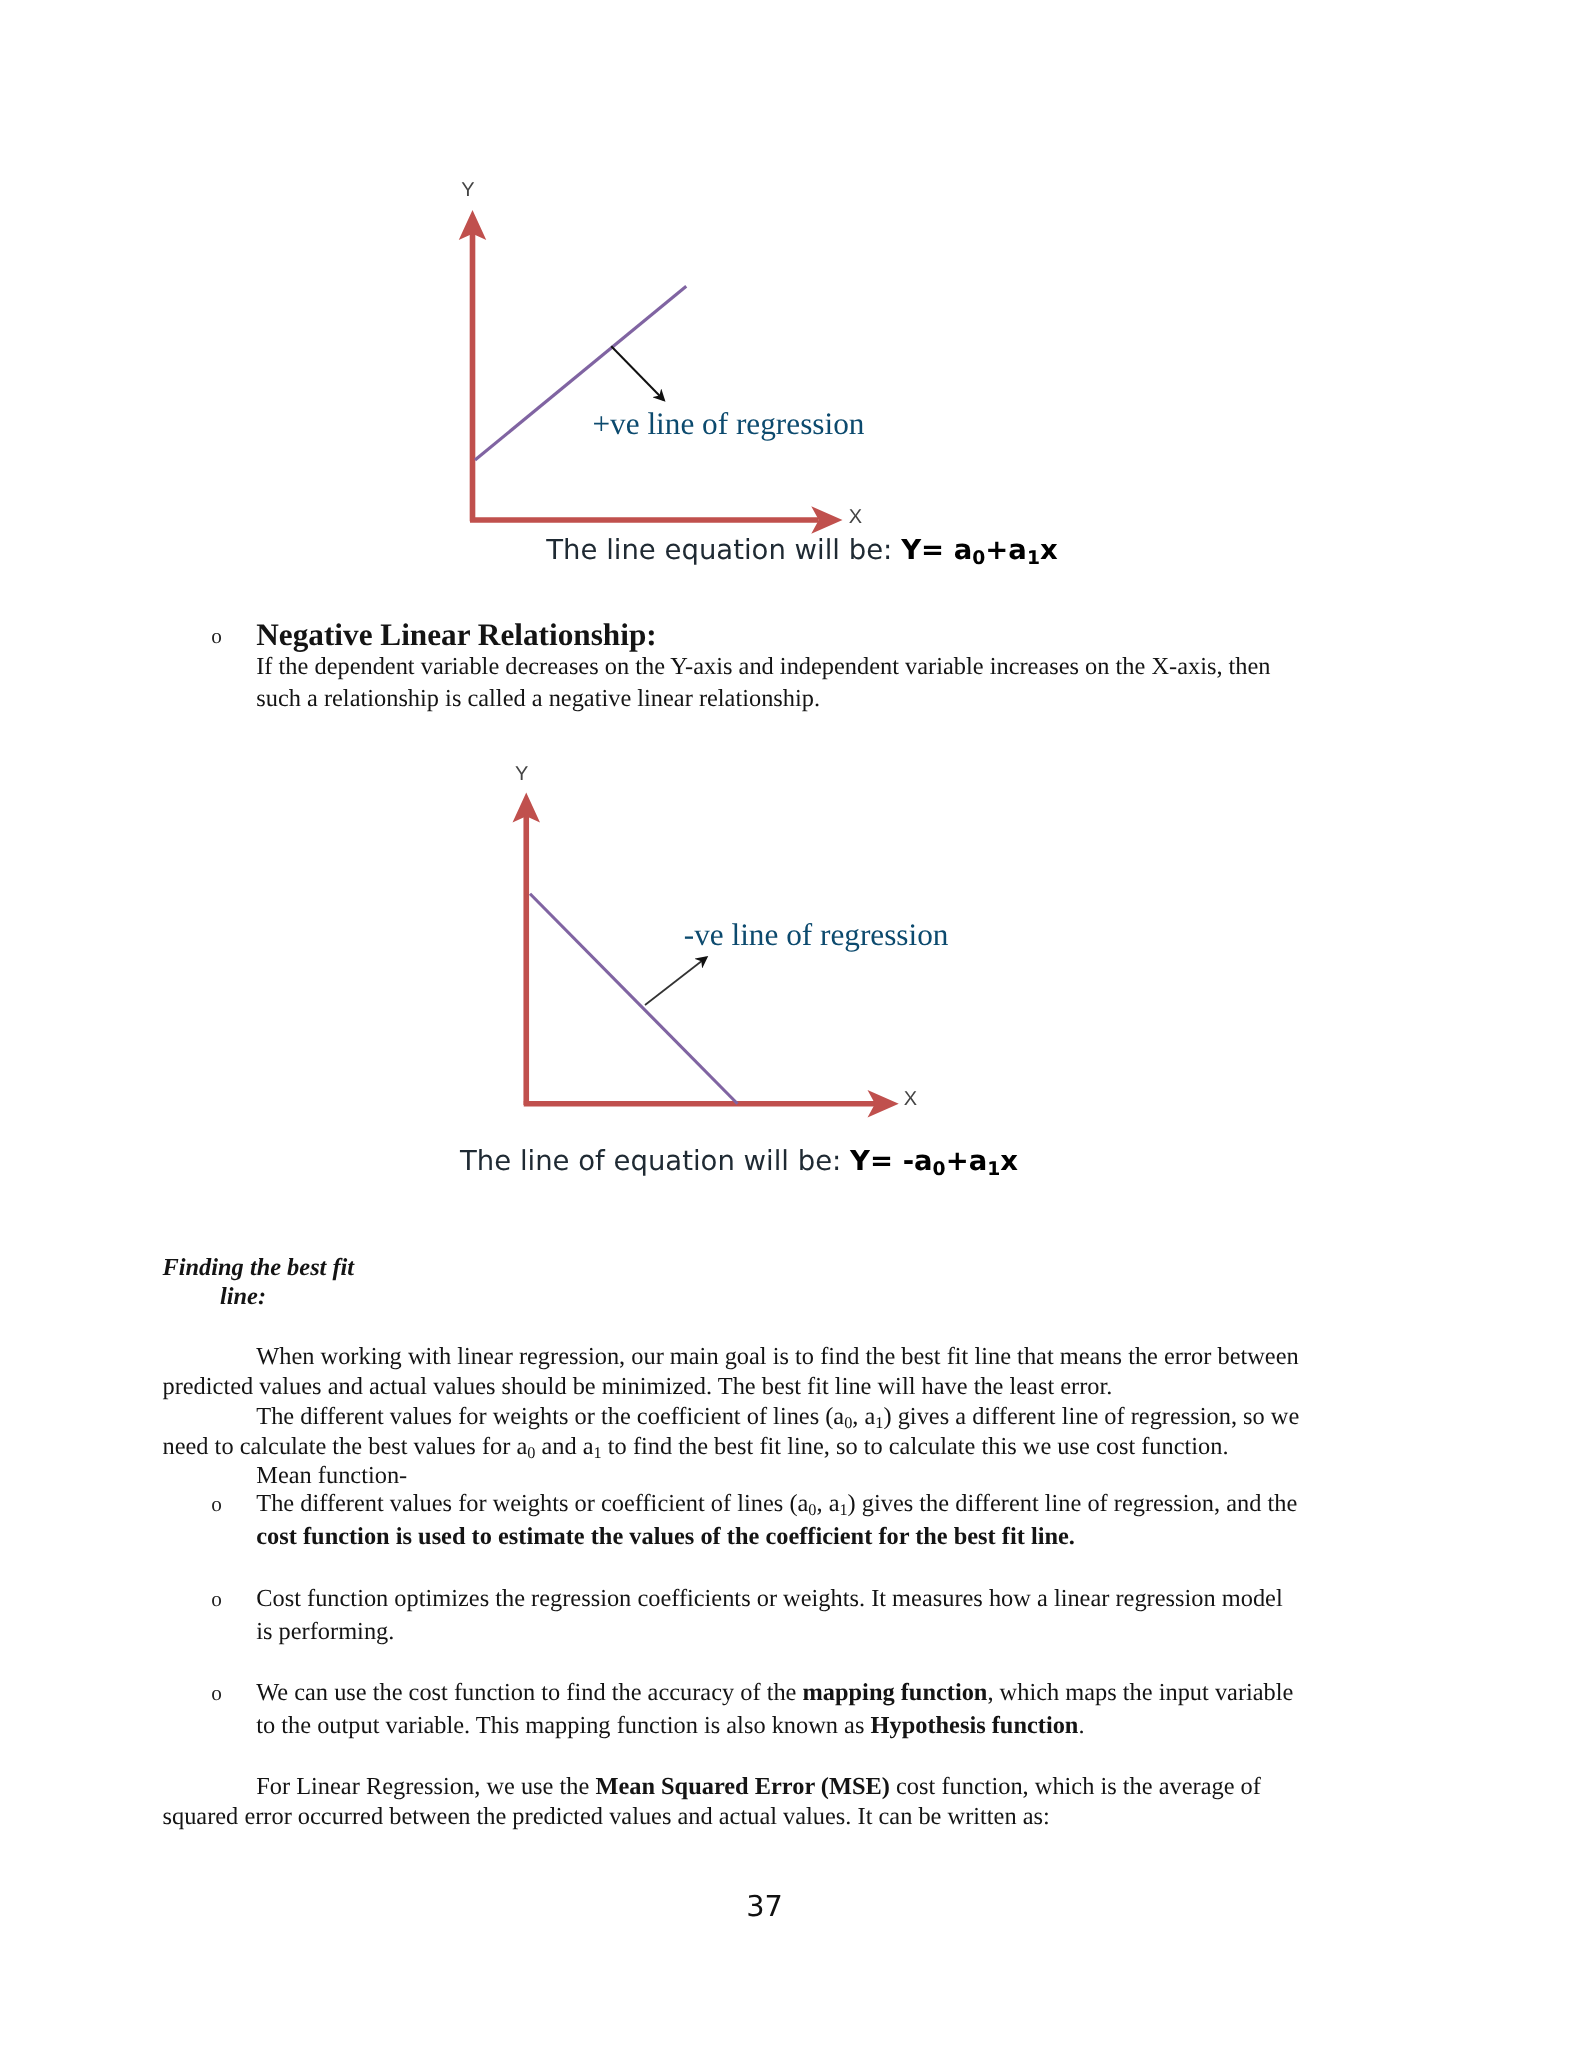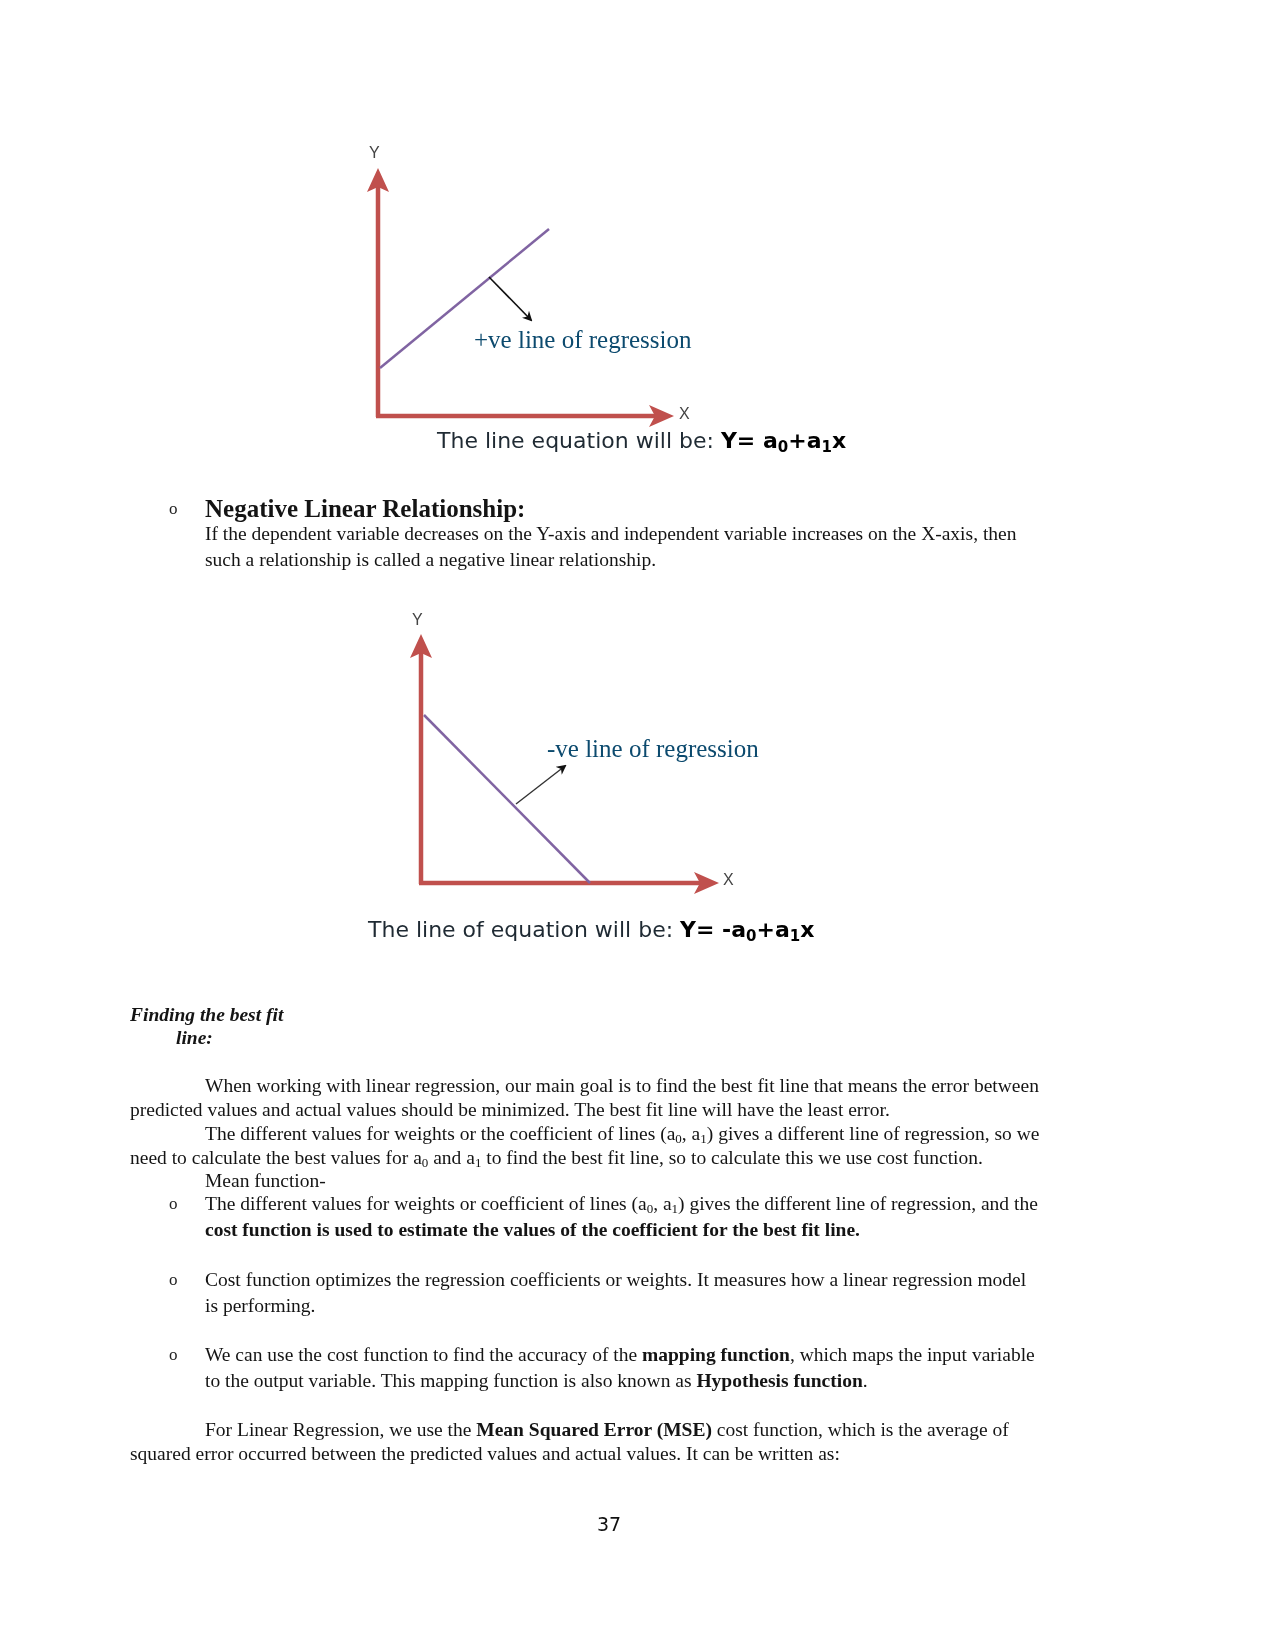--- a/index.html
+++ b/index.html
@@ -9,21 +9,21 @@
     .fig-label { font-family: Liberation Serif, serif; font-size: 25px; color: #0c4a6e; }
     .axis-letter { font-family: "Liberation Sans", "DejaVu Sans", sans-serif; font-size: 16px; color: #444; }
     .equation { font-family: "DejaVu Sans", "Liberation Sans", sans-serif; font-size: 22px; color: #1f2a33; white-space: nowrap; }
     .equation b { color: #000; font-weight: bold; }
     .equation sub { font-size: 15px; vertical-align: -4px; line-height: 0; }
     .bullet { font-family: "Liberation Serif", serif; font-size: 17px; color: #222; }
     .line { white-space: nowrap; }
     .heading-bold { font-weight: bold; }
     .italic-bold { font-style: italic; font-weight: bold; text-align: right; }
     sub.s { font-size: 13px; vertical-align: -3px; line-height: 0; }
-    .pagenum { font-family: "DejaVu Sans", "Liberation Sans", sans-serif; font-size: 19px; color: #111; }
+    .pagenum { font-family: "DejaVu Sans", "Liberation Sans", sans-serif; font-size: 23px; color: #111; }
     svg { position: absolute; left: 0; top: 0; }
   </style>
 </head>
 <body>
 
 <div>
   <svg width="1275" height="480" viewBox="0 0 1275 480">
     <defs>
       <marker id="blkArrow" markerWidth="10" markerHeight="10" refX="8" refY="5" orient="auto" markerUnits="userSpaceOnUse">
         <path d="M0,0 L10,5 L0,10 L3,5 Z" fill="#111"></path>

